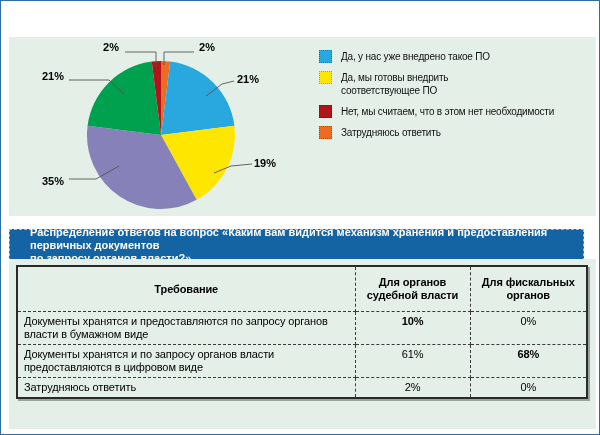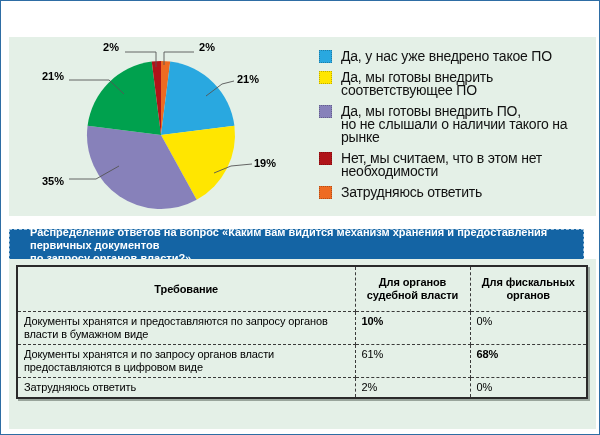--- a/index.html
+++ b/index.html
@@ -9,30 +9,30 @@
              white-space:pre-line;display:flex;align-items:center;}
   .panel{position:absolute;left:8px;width:587px;background:#e4f0e7;}
   #title1{top:5px;height:26px;}
   #panel1{top:36px;height:179px;}
   #title2{top:228px;height:28px;}
   #panel2{top:258px;height:170px;}
   .pie-wrap{position:absolute;left:0;top:0;width:310px;height:179px;}
   .legend{position:absolute;left:310px;top:13px;width:272px;}
   .legend-item{display:flex;align-items:flex-start;margin-bottom:8px;}
   .swatch{flex:0 0 13px;width:13px;height:13px;margin-right:9px;margin-top:0px;border:1px dotted rgba(0,0,0,.25);box-sizing:border-box;}
-  .legend-text{font-size:14px;line-height:13px;color:#111;white-space:pre-line;letter-spacing:-0.2px;}
+  .legend-text{font-size:10px;line-height:13px;color:#111;white-space:pre-line;letter-spacing:-0.2px;}
   .pie-label{font-size:11px;font-weight:bold;fill:#000;}
   .leader{fill:none;stroke:#555;stroke-width:0.9;}
   table.data{position:absolute;left:7px;top:6px;width:570px;border-collapse:collapse;table-layout:fixed;
              border:2px solid #2a2a2a;box-shadow:2px 2px 0 #99a59c;background:#e4f0e7;}
   table.data th, table.data td{border:1px dashed #3a3a3a;font-size:11px;line-height:13px;color:#000;
              letter-spacing:-0.1px;}
   table.data th{font-weight:bold;text-align:center;height:40px;vertical-align:middle;padding:2px 4px;}
   table.data td{padding:3px 6px;vertical-align:top;}
-  td.val{}
+  td.val{text-align:center;}
   td b{font-weight:bold;}
 </style>
 </head>
 <body>
 
 <div class="page">
 
 
   <div class="panel" id="panel1">
     <div class="pie-wrap">
@@ -59,25 +59,20 @@
     </div>
     <div class="legend" id="legend">
         <div class="legend-item">
           <span class="swatch" style="background: rgb(41, 168, 224);"></span>
           <span class="legend-text">Да, у нас уже внедрено такое ПО</span>
         </div>
         <div class="legend-item">
           <span class="swatch" style="background: rgb(255, 230, 0);"></span>
           <span class="legend-text">Да, мы готовы внедрить
 соответствующее ПО</span>
-        </div>
-        <div class="legend-item">
-          <span class="swatch" style="background: rgb(135, 129, 186);"></span>
-          <span class="legend-text">Да, мы готовы внедрить ПО,
-но не слышали о наличии такого на рынке</span>
         </div>
         <div class="legend-item">
           <span class="swatch" style="background: rgb(176, 20, 25);"></span>
           <span class="legend-text">Нет, мы считаем, что в этом нет необходимости</span>
         </div>
         <div class="legend-item">
           <span class="swatch" style="background: rgb(238, 107, 34);"></span>
           <span class="legend-text">Затрудняюсь ответить</span>
         </div>
       </div>

